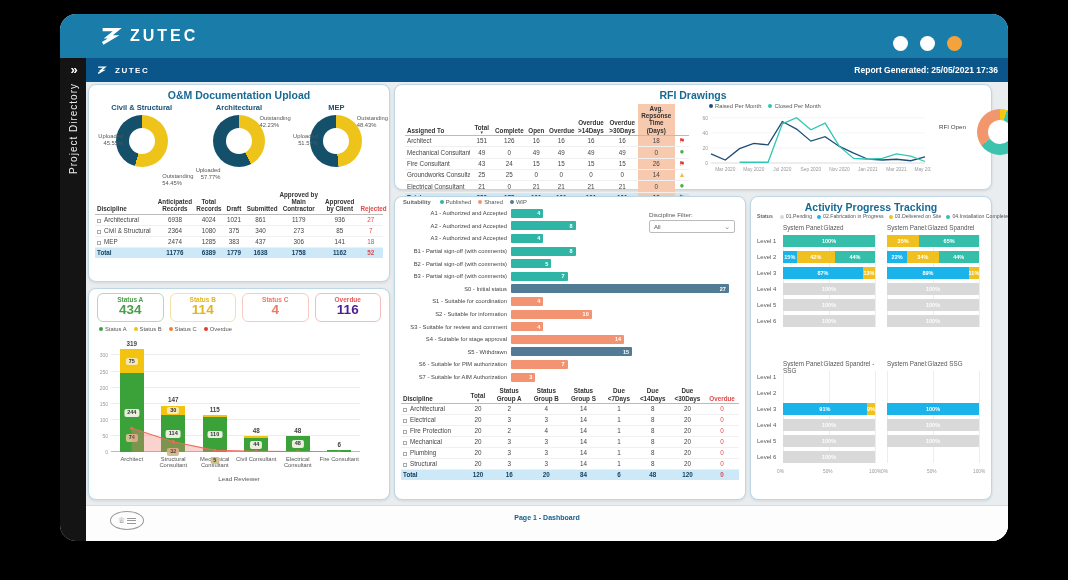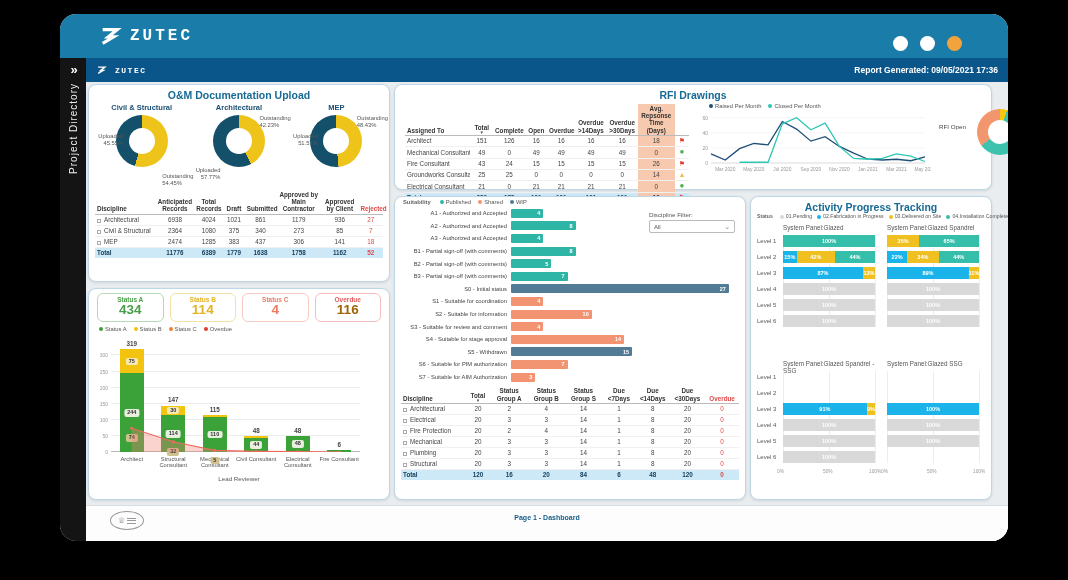--- a/index.html
+++ b/index.html
@@ -1,21 +1,21 @@
 <!DOCTYPE html>
 <html><head>
 <meta charset="utf-8">
 <style>
   html,body{margin:0;padding:0;background:#000;}
   *{box-sizing:border-box;font-family:"Liberation Sans",sans-serif;}
   #stage{position:relative;width:1068px;height:580px;background:#000;overflow:hidden;}
   .window{position:absolute;left:60px;top:14px;width:948px;height:527px;border-radius:16px;overflow:hidden;background:#e9edf0;}
   .titlebar{position:absolute;left:0;top:0;right:0;height:44px;background:#1a7ca8;display:flex;align-items:center;padding-left:38px;}
   .brand{display:flex;align-items:center;gap:8px;color:#fff;}
-  .brand .zword{font-weight:bold;font-size:16px;letter-spacing:3px;font-family:Liberation Mono, monospace;}
+  .brand .zword{font-weight:bold;font-size:16px;letter-spacing:3px;}
   .dots{position:absolute;right:46px;top:22px;display:flex;gap:12px;}
   .dot{width:15px;height:15px;border-radius:50%;}
   .approw{position:absolute;left:0;top:44px;right:0;bottom:0;display:flex;}
   .sidebar{width:26px;background:#141414;color:#fff;display:flex;flex-direction:column;align-items:center;padding-top:4px;flex:none;}
   .chev{color:#fff;font-size:13px;font-weight:bold;letter-spacing:-2px;cursor:pointer;}
   .vlabel{margin-top:6px;writing-mode:vertical-rl;transform:rotate(180deg);font-size:10px;color:#eee;letter-spacing:1px;white-space:nowrap;}
   .main{flex:1;display:flex;flex-direction:column;min-width:0;}
   .dashhead{height:24px;background:#0a568a;color:#fff;display:flex;align-items:center;position:relative;padding:0 10px;flex:none;}
   .dashhead .zword{font-size:8px;font-weight:bold;letter-spacing:1.5px;}
   .dashtitle{position:absolute;left:0;right:0;text-align:center;font-weight:bold;font-size:12px;letter-spacing:.5px;}
@@ -123,21 +123,21 @@
       </div>
 
       <div class="main">
         <div class="dashhead">
           <div class="brand">
             <svg width="11" height="10" viewBox="0 0 24 24">
               <path d="M4 5 H20 L10 13 H16 L4 20" stroke="#ffffff" stroke-width="3.4" fill="none"></path>
             </svg>
             <span class="zword">ZUTEC</span>
           </div>
-          <div class="gen">Report Generated: 09/05/2021 17:36</div>
+          <div class="gen">Report Generated: 25/05/2021 17:36</div>
         </div>
 
         <div class="content">
 
           <div class="panel" style="left:2px;top:2px;width:302px;height:198px;">
             <div class="ptitle">O&amp;M Documentation Upload</div>
             <div class="om-donuts" id="omDonuts">
                 <div class="dblock">
                   <div class="dsub">Civil &amp; Structural</div>
                   <div class="donut" style="background: conic-gradient(rgb(238, 195, 26) 0deg, rgb(238, 195, 26) 54.45%, rgb(21, 80, 107) 0deg);">
@@ -242,21 +242,21 @@
                 <div class="card" style="border-color: rgba(227, 180, 33, 0.4);">
                   <div class="clab" style="color: rgb(227, 180, 33);">Status B</div>
                   <div class="cval" style="color: rgb(227, 180, 33);">114</div>
                 </div>
                 <div class="card" style="border-color: rgba(239, 123, 100, 0.4);">
                   <div class="clab" style="color: rgb(239, 123, 100);">Status C</div>
                   <div class="cval" style="color: rgb(239, 123, 100);">4</div>
                 </div>
                 <div class="card" style="border-color: rgba(228, 90, 90, 0.4);">
                   <div class="clab" style="color: rgb(228, 90, 90);">Overdue</div>
-                  <div class="cval" style="color: #a16207;">116</div>
+                  <div class="cval" style="color: #4c1d95;">116</div>
                 </div>
               </div>
             <div class="legend" id="techLegend">
                 <span><span class="lg-dot" style="background: rgb(59, 162, 58);"></span>Status A</span>
                 <span><span class="lg-dot" style="background: rgb(242, 196, 15);"></span>Status B</span>
                 <span><span class="lg-dot" style="background: rgb(240, 128, 48);"></span>Status C</span>
                 <span><span class="lg-dot" style="background: rgb(224, 60, 49);"></span>Overdue</span>
               </div>
             <div class="tchart" id="techChart">
                 <div class="grid" style="left: 16px; width: 249px; bottom: 30px; background: rgb(187, 187, 187);"></div>

